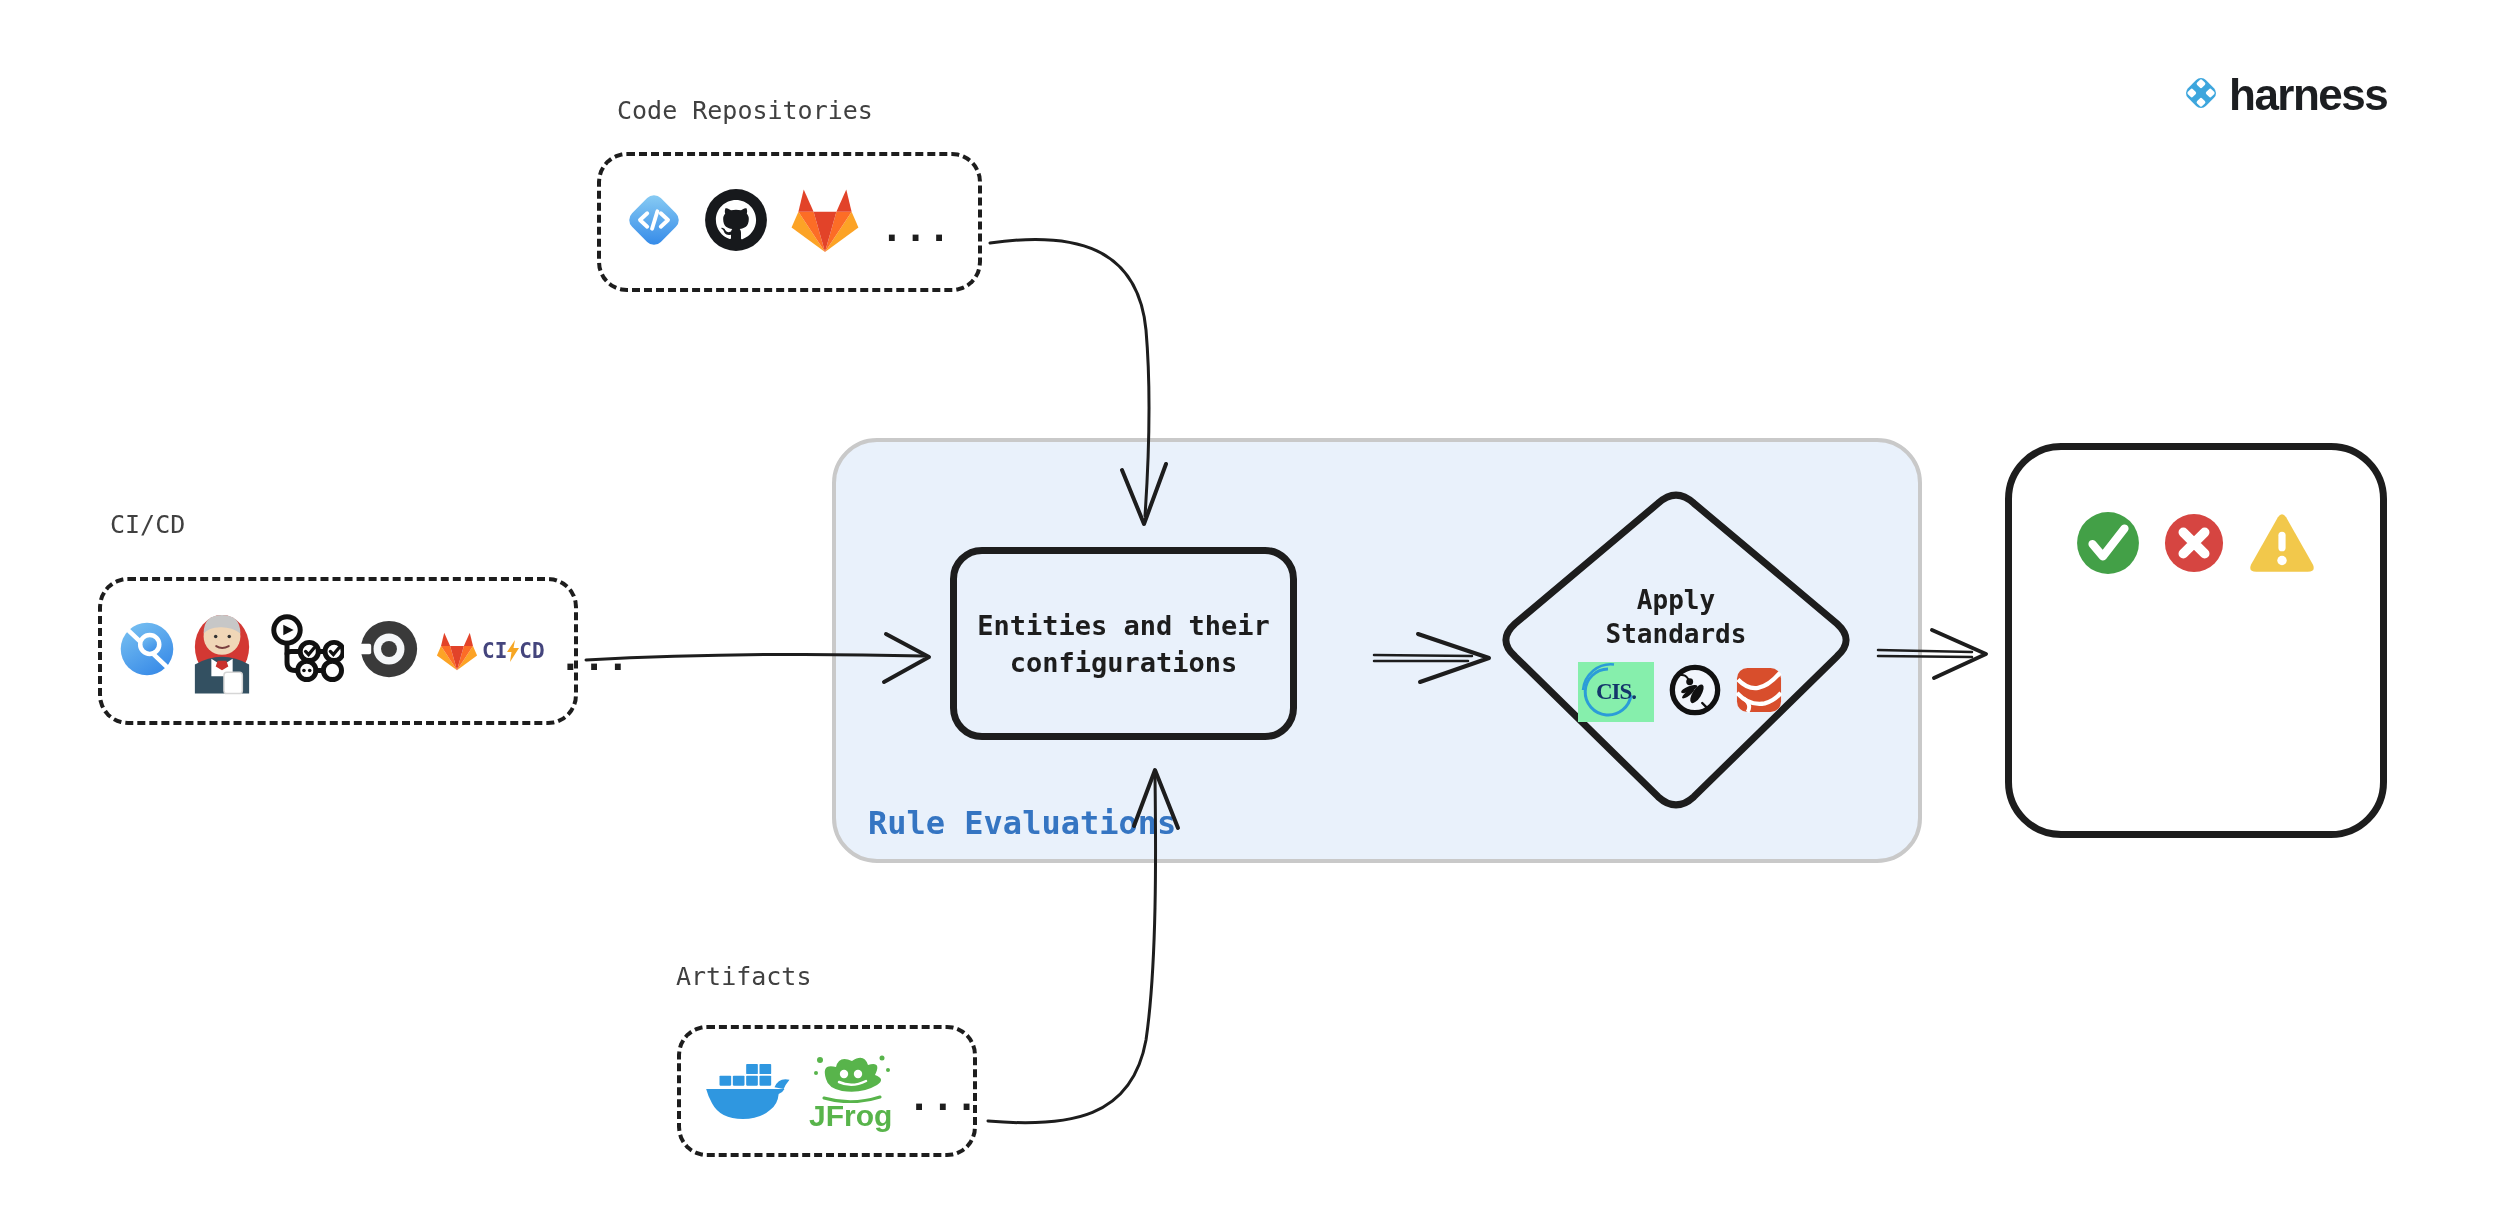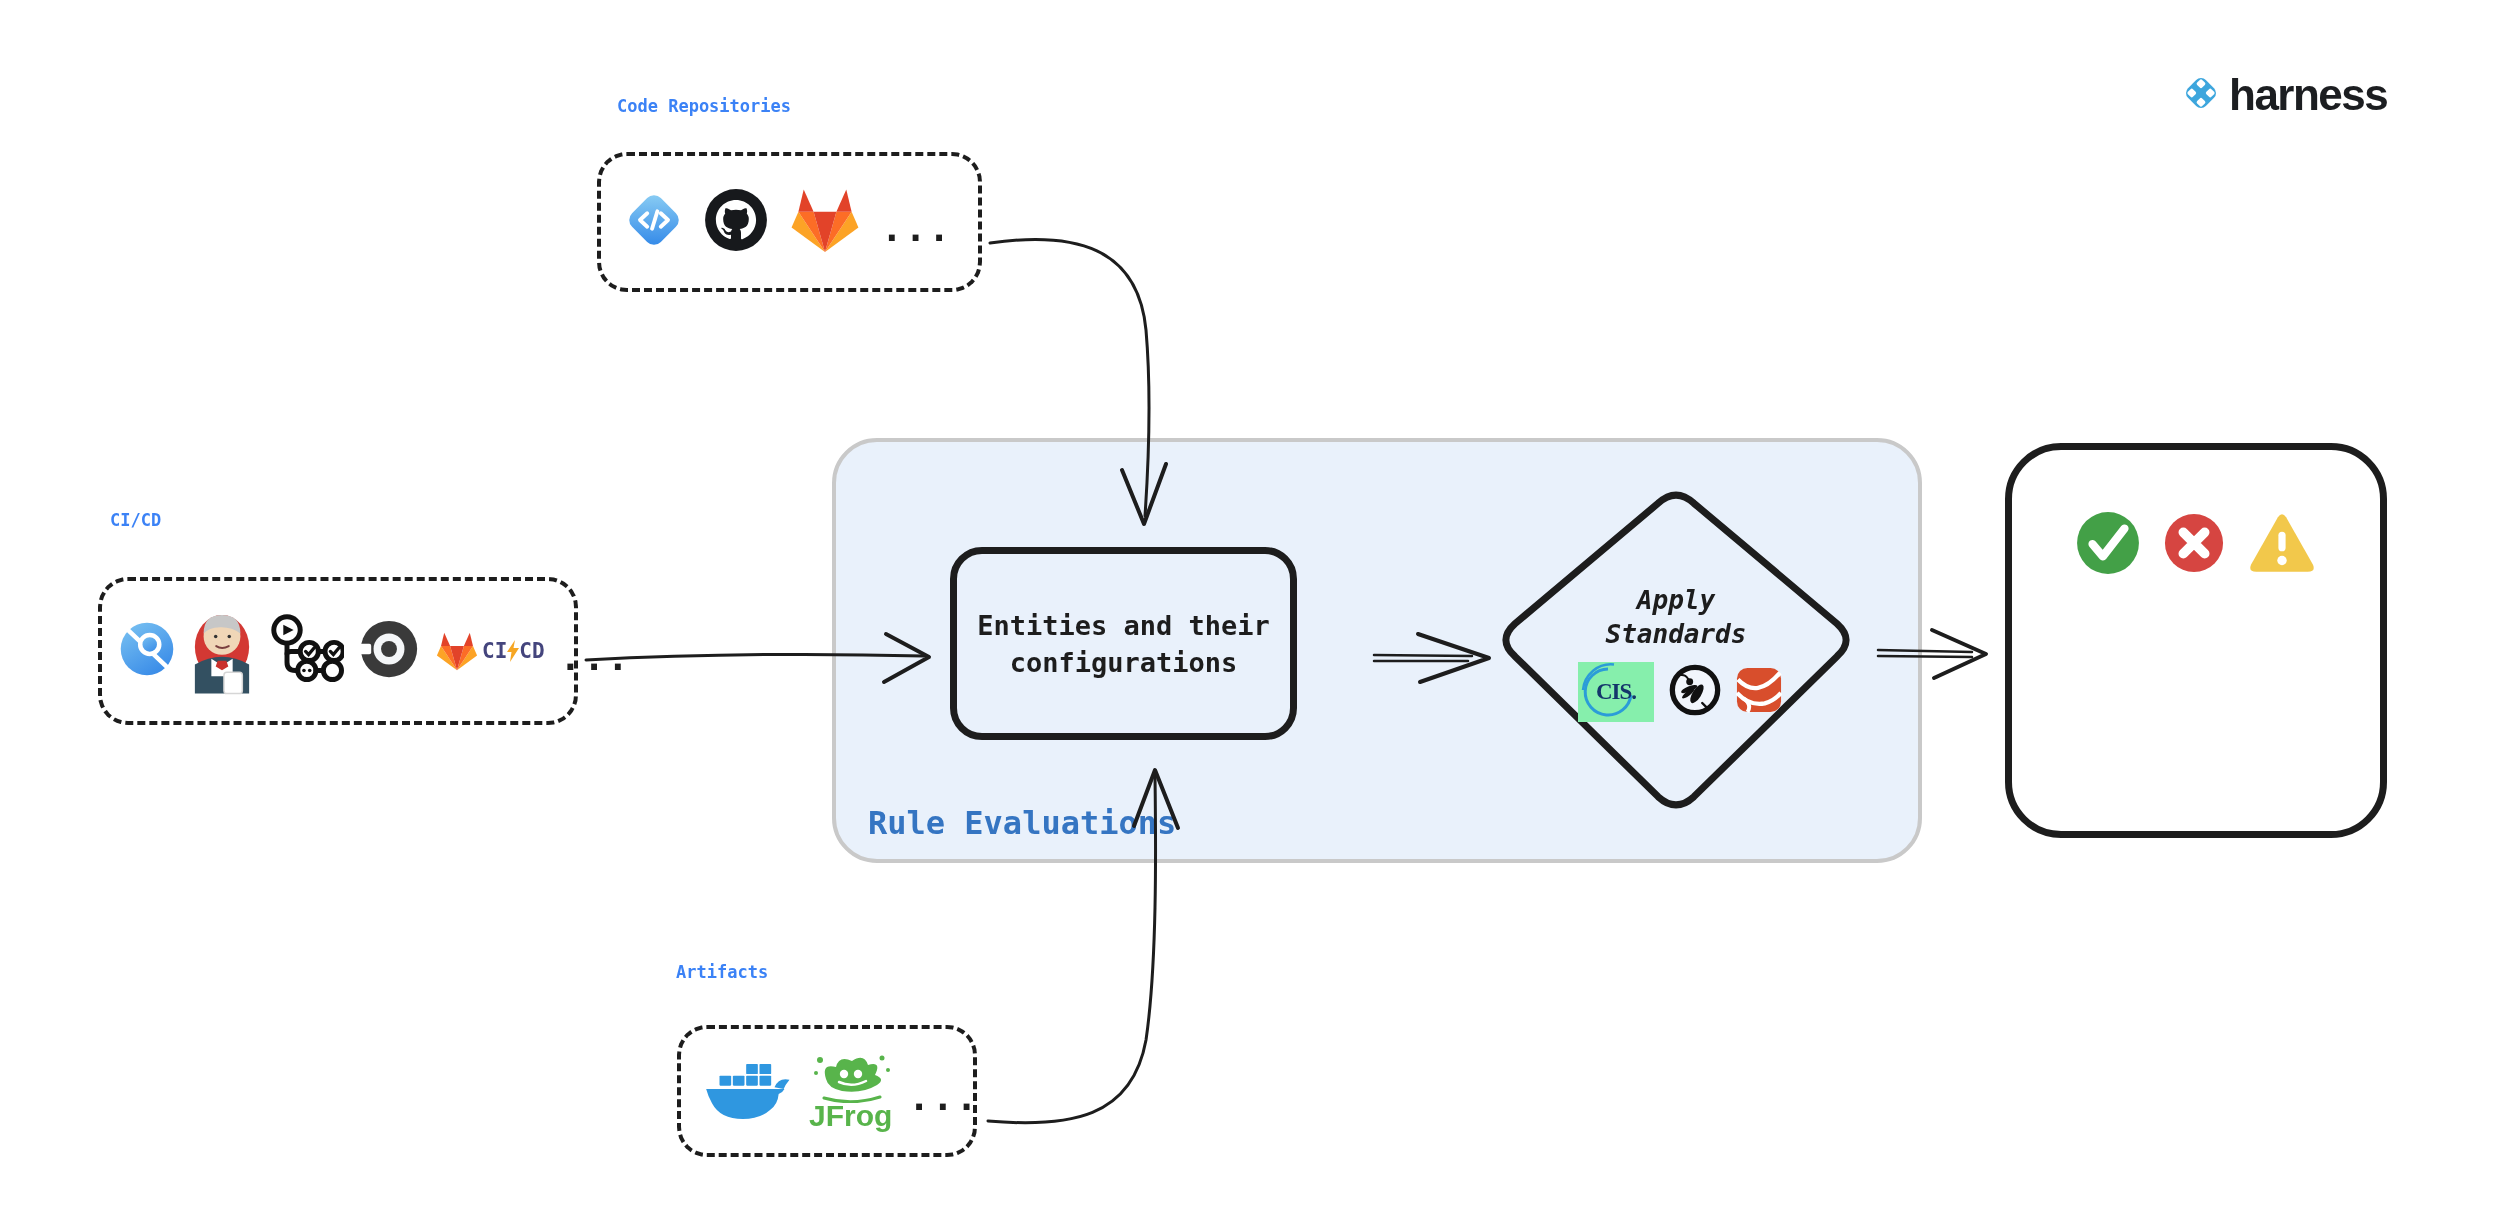--- a/index.html
+++ b/index.html
@@ -1,32 +1,32 @@
 <!DOCTYPE html>
 <html><head>
 <meta charset="utf-8">
 <style>
   html,body{margin:0;padding:0;background:#fff;}
   #canvas{position:relative;width:2516px;height:1230px;background:#ffffff;overflow:hidden;
           font-family:"DejaVu Sans Mono","Liberation Mono",monospace;color:#1d1d1d;}
   .abs{position:absolute;}
-  .group-label{font-size:17px;font-weight:700;color:#3b82f6;white-space:nowrap;}
+  .group-label{font-size:25px;font-weight:400;color:#404040;white-space:nowrap;}
   .dashed-box{border:4px dashed #1d1d1d;border-radius:30px;display:flex;align-items:center;box-sizing:border-box;}
   .ellipsis{font-size:36px;font-weight:700;letter-spacing:2px;color:#1d1d1d;line-height:10px;margin-top:14px;white-space:nowrap;}
   
   #rule-panel{left:832px;top:438px;width:1090px;height:425px;background:#e9f1fb;border:4px solid #c9c9c9;border-radius:45px;box-sizing:border-box;}
   #rule-panel-label{left:868px;top:804px;font-size:32px;font-weight:700;color:#3575c2;}
   
   #entities-box{left:950px;top:547px;width:347px;height:193px;border:7px solid #1d1d1d;border-radius:32px;box-sizing:border-box;
                 display:flex;flex-direction:column;align-items:center;justify-content:center;}
   #entities-box .line{font-size:27px;font-weight:700;line-height:37px;white-space:nowrap;}
   
   #diamond-svg{left:1483px;top:473px;}
   #diamond-text{left:1560px;top:583px;width:232px;text-align:center;}
-  #diamond-text .line{font-size:26px;font-weight:700;line-height:34px;white-space:nowrap;font-style:italic;}
+  #diamond-text .line{font-size:26px;font-weight:700;line-height:34px;white-space:nowrap;}
   #diamond-icons{left:1578px;top:662px;display:flex;align-items:center;gap:14px;}
   .cis-box{width:76px;height:60px;background:#86efac;position:relative;display:flex;align-items:center;justify-content:center;}
   .cis-text{position:relative;z-index:2;font-family:"Liberation Serif","DejaVu Serif",serif;font-weight:700;font-size:23px;color:#14366b;letter-spacing:-1px;}
   .cis-arcs{position:absolute;left:0;top:0;z-index:1;}
   
   #outcome-box{left:2005px;top:443px;width:382px;height:395px;border:7px solid #1d1d1d;border-radius:56px;background:#fff;box-sizing:border-box;
                display:flex;flex-direction:column;align-items:center;}
   #outcome-icons{display:flex;align-items:center;gap:22px;margin-top:60px;}
   #outcome-text{margin-top:48px;text-align:center;}
   #outcome-text .line{font-size:30px;font-weight:700;line-height:36px;white-space:nowrap;}

